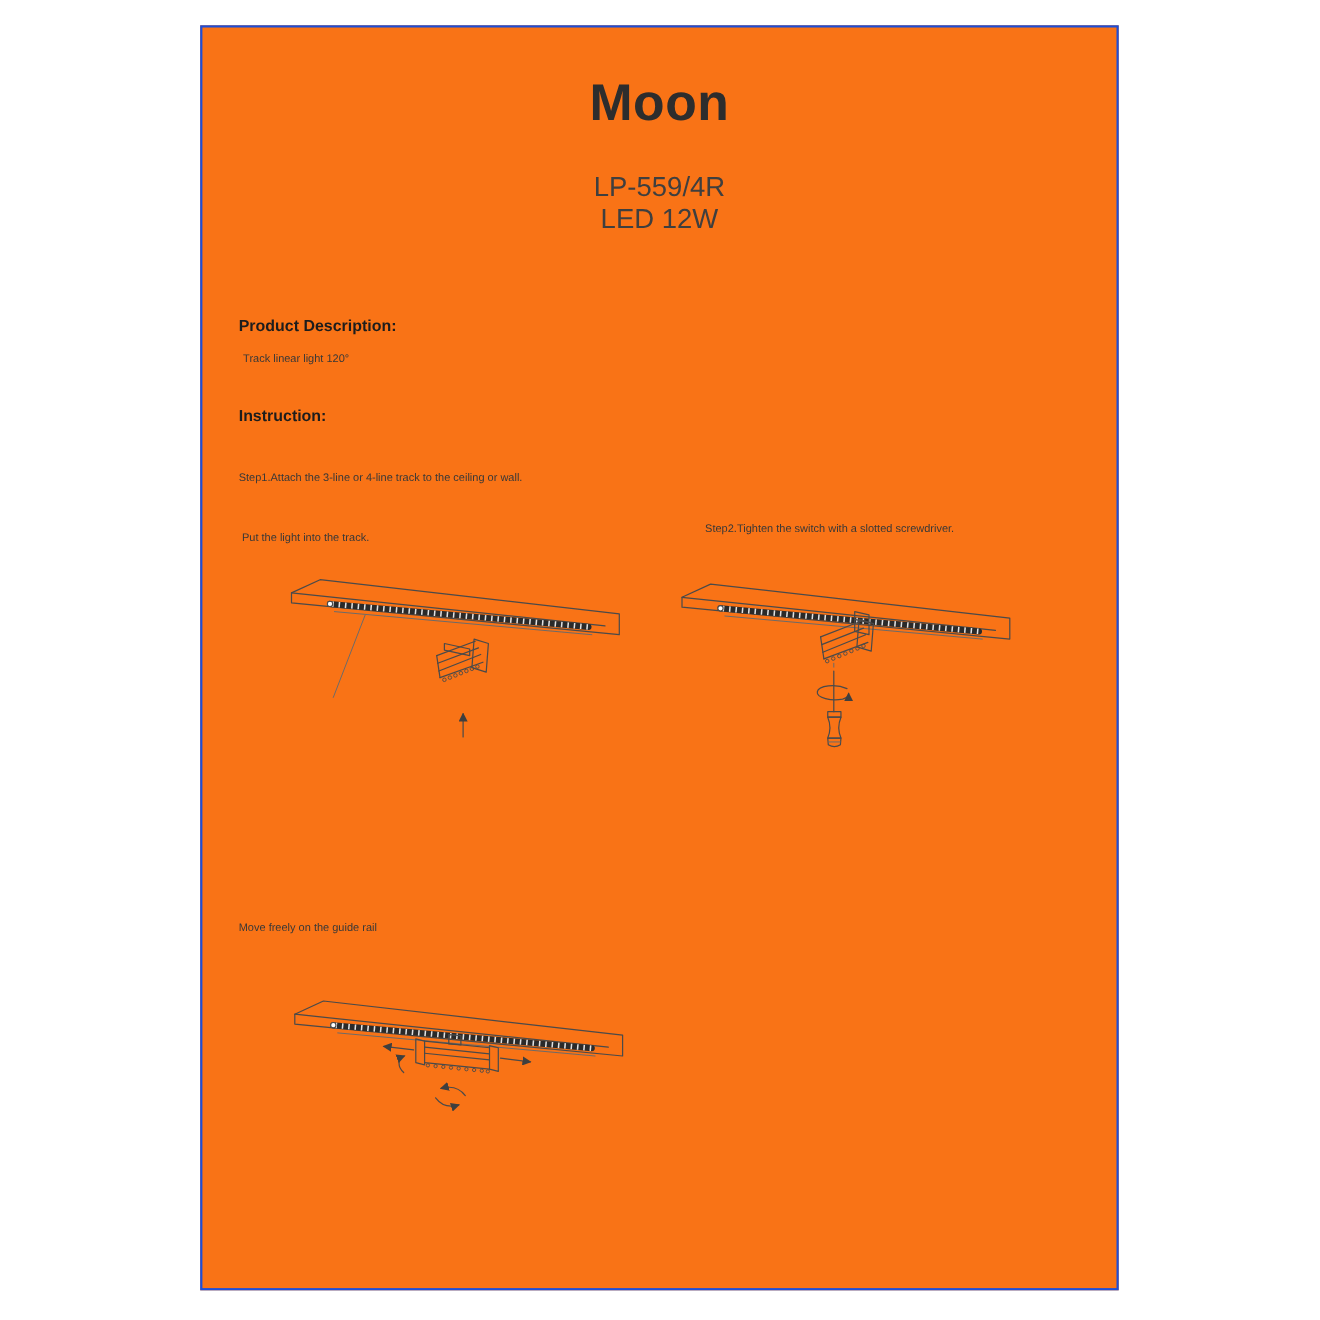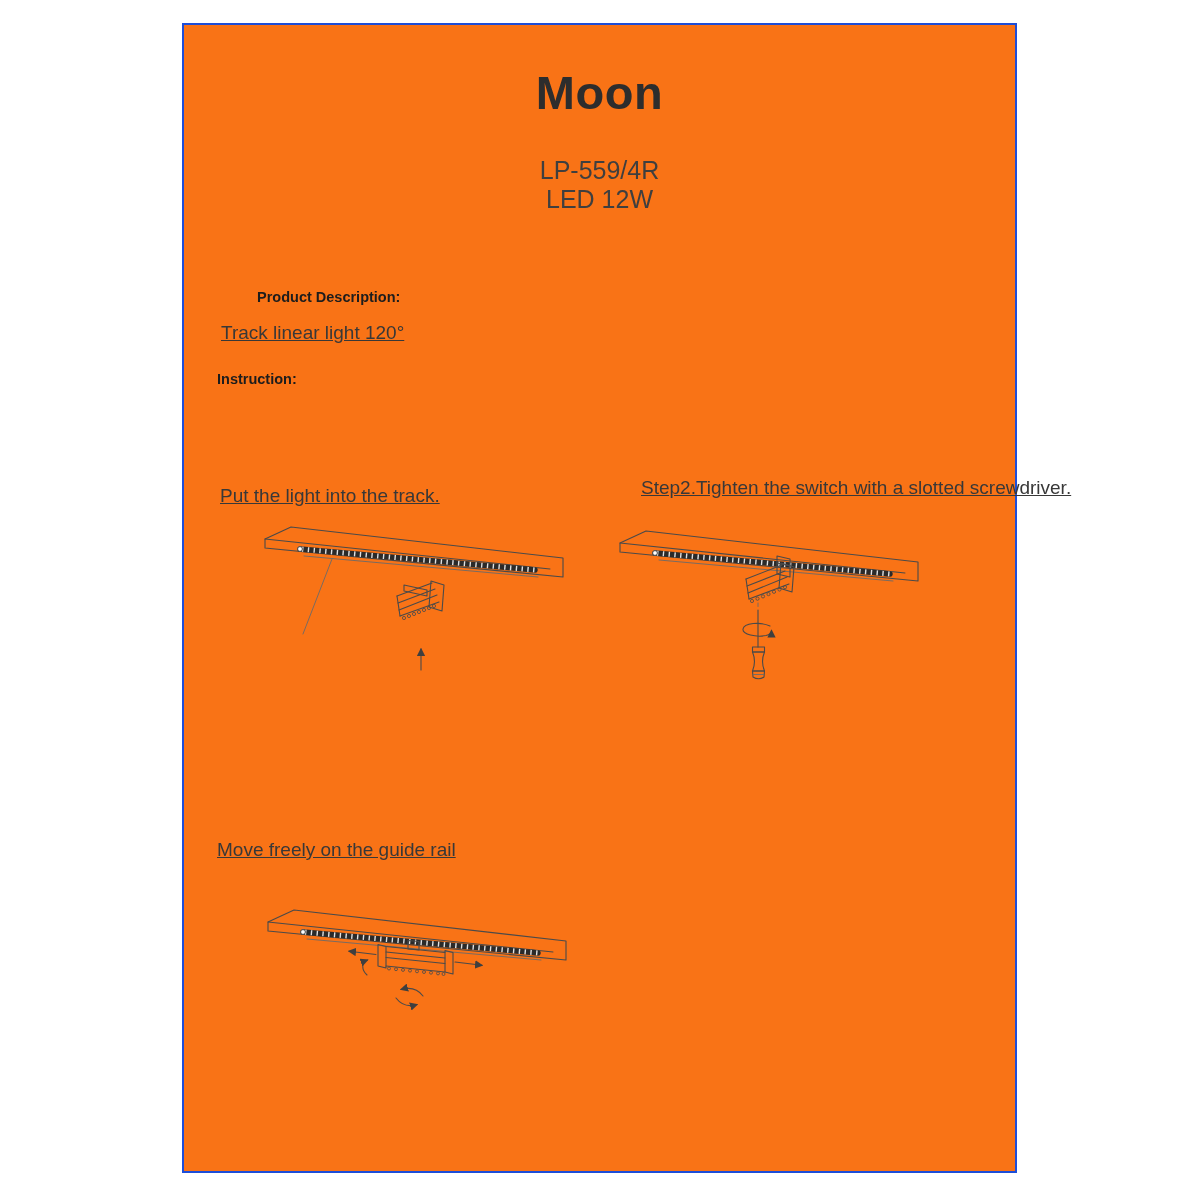--- a/index.html
+++ b/index.html
@@ -5,43 +5,44 @@
   html,body{margin:0;padding:0;background:#ffffff;}
   body{width:1200px;height:1200px;position:relative;font-family:"Liberation Sans",sans-serif;overflow:hidden;}
   .page{position:absolute;left:182px;top:23px;width:835px;height:1150px;box-sizing:border-box;
         border:2px solid #1d4ed8;background:#f97316;}
   .abs{position:absolute;}
   .title{left:0;right:0;top:40px;text-align:center;font-weight:bold;font-size:47px;
          color:#2d2d2d;letter-spacing:0.5px;}
   .subtitle{left:0;right:0;top:99px;text-align:center;font-size:25px;color:#3f3f3f;line-height:29px;margin-top:32px;}
   .subtitle div{white-space:nowrap;}
   .h{font-weight:bold;font-size:14.5px;color:#1d1d1d;white-space:nowrap;}
-  .t{font-size:19px;color:#383838;line-height:1.5;text-decoration:underline;}
+  .t{font-size:10px;color:#383838;line-height:1.5;}
   .nw{white-space:nowrap;}
   svg{display:block;overflow:visible;}
   .ln{stroke:#4a4a4a;fill:none;stroke-width:1.1;stroke-linejoin:round;stroke-linecap:round;}
   .thin{stroke:#6a6a6a;stroke-width:0.9;}
   .dot{fill:none;stroke:#4a4a4a;stroke-width:0.8;}
 </style>
 </head>
 <body>
 
 <div class="page">
 
   <div class="abs title">Moon</div>
   <div class="abs subtitle">
     <div>LP-559/4R</div>
     <div>LED 12W</div>
   </div>
 
-  <div class="abs h" style="left:33px;top:264px;margin-left:40px;">Product Description:</div>
+  <div class="abs h" style="left:33px;top:264px;">Product Description:</div>
   <div class="abs t nw" style="left:37px;top:294px;">Track linear light 120°</div>
 
   <div class="abs h" style="left:33px;top:346px;">Instruction:</div>
 
+  <div class="abs t" style="left:33px;top:402px;width:338px;">Step1.Attach the 3-line or 4-line track to the ceiling or wall.</div>
   <div class="abs t nw" style="left:36px;top:457px;">Put the light into the track.</div>
   <div class="abs t nw" style="left:457px;top:430px;margin-top:19px;">Step2.Tighten the switch with a slotted screwdriver.</div>
 
   <svg class="abs" style="left:70px;top:490px;" width="345" height="170" viewBox="0 0 345 170">
     <defs>
       <marker id="ah1" viewBox="0 0 10 10" refX="8.5" refY="5" markerWidth="7.5" markerHeight="7.5" orient="auto">
         <path d="M0,0 L10,5 L0,10 Z" fill="#3f3f3f"></path>
       </marker>
     </defs>
     <g>

